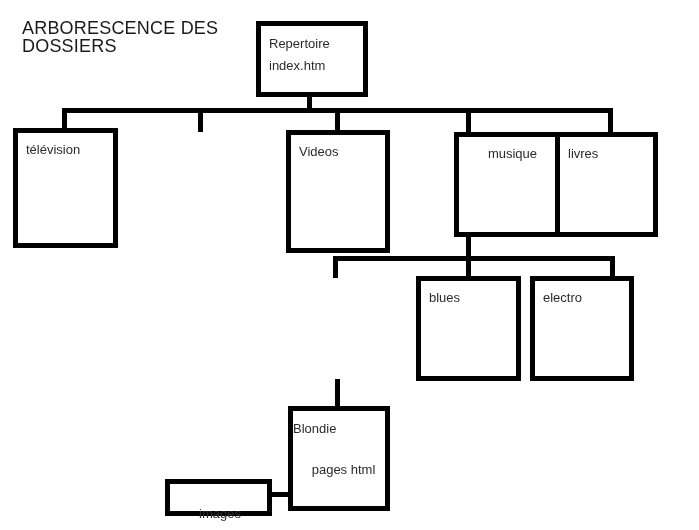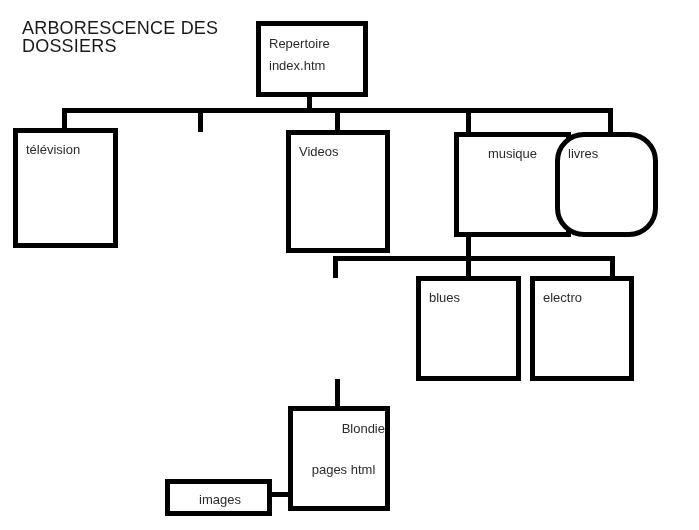--- a/index.html
+++ b/index.html
@@ -48,23 +48,23 @@
   .node .label.l2 { top: 27px; }
   .node .label.l3 { top: 46px; }
   .node.root .label.l1 { top: 9px; }
   .node.root .label.l2 { top: 29px; }
   .node.root .label.l3 { top: 31px; }
   .node.root .label,
   .node.leftish .label {
     text-align: left;
     padding-left: 8px;
   }
-  .node.blondie .label.l1 { top: 9px; text-align: right; padding-left: 0; }
+  .node.blondie .label.l1 { top: 9px; text-align: left; padding-left: 0; }
   .node.blondie .label.l2 { top: 50px; text-align: center; padding-left: 9px; }
-  .node.images .label.l1 { top: 7px; text-align: center; padding-left: 3px; }
+  .node.images .label.l1 { top: 21px; text-align: center; padding-left: 3px; }
   .line {
     position: absolute;
     background: #000000;
   }
 </style>
 </head>
 <body>
 
 <div id="canvas">
 
@@ -102,21 +102,21 @@
 
 
   <div class="node leftish" style="left:286px; top:130px; width:104px; height:123px;">
     <div class="label l1">Videos</div>
   </div>
 
   <div class="node" style="left:418px; top:132px; width:117px; height:105px;margin-left:36px;">
     <div class="label l1">musique</div>
   </div>
 
-  <div class="node leftish" style="left:555px; top:132px; width:103px; height:105px;border-radius:29px;">
+  <div class="node leftish" style="left:555px; top:132px; width:103px; height:105px;">
     <div class="label l1">livres</div>
   </div>
 
 
   <div class="node leftish" style="left:416px; top:276px; width:105px; height:105px;">
     <div class="label l1">blues</div>
   </div>
 
   <div class="node leftish" style="left:530px; top:276px; width:104px; height:105px;">
     <div class="label l1">electro</div>

